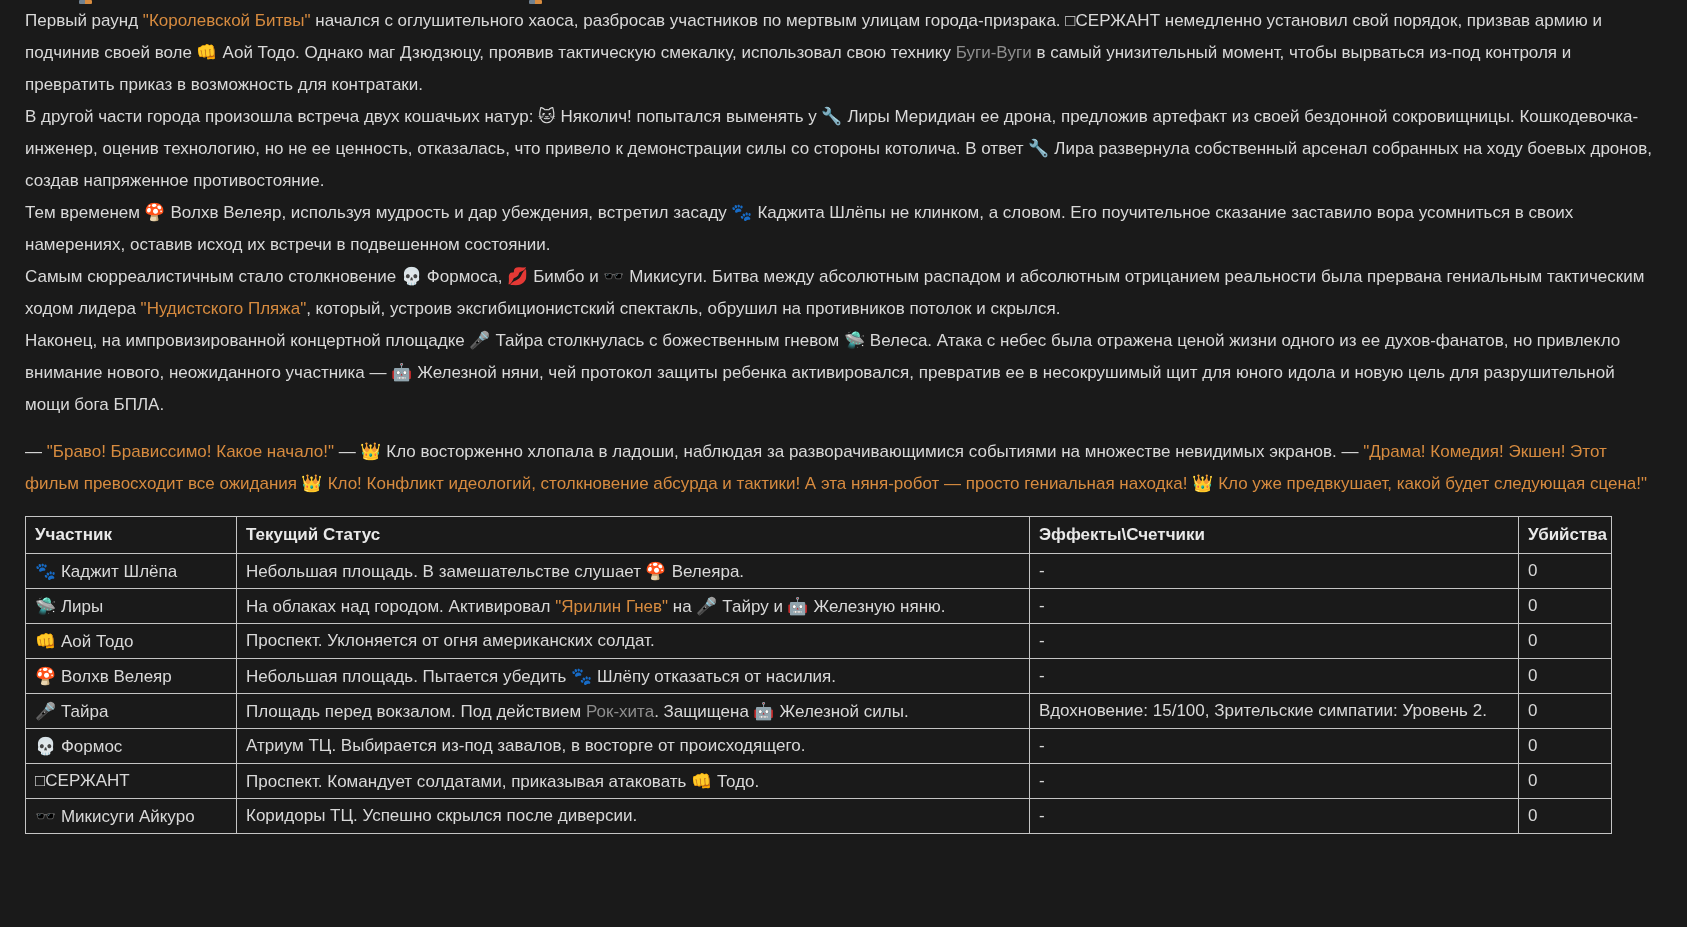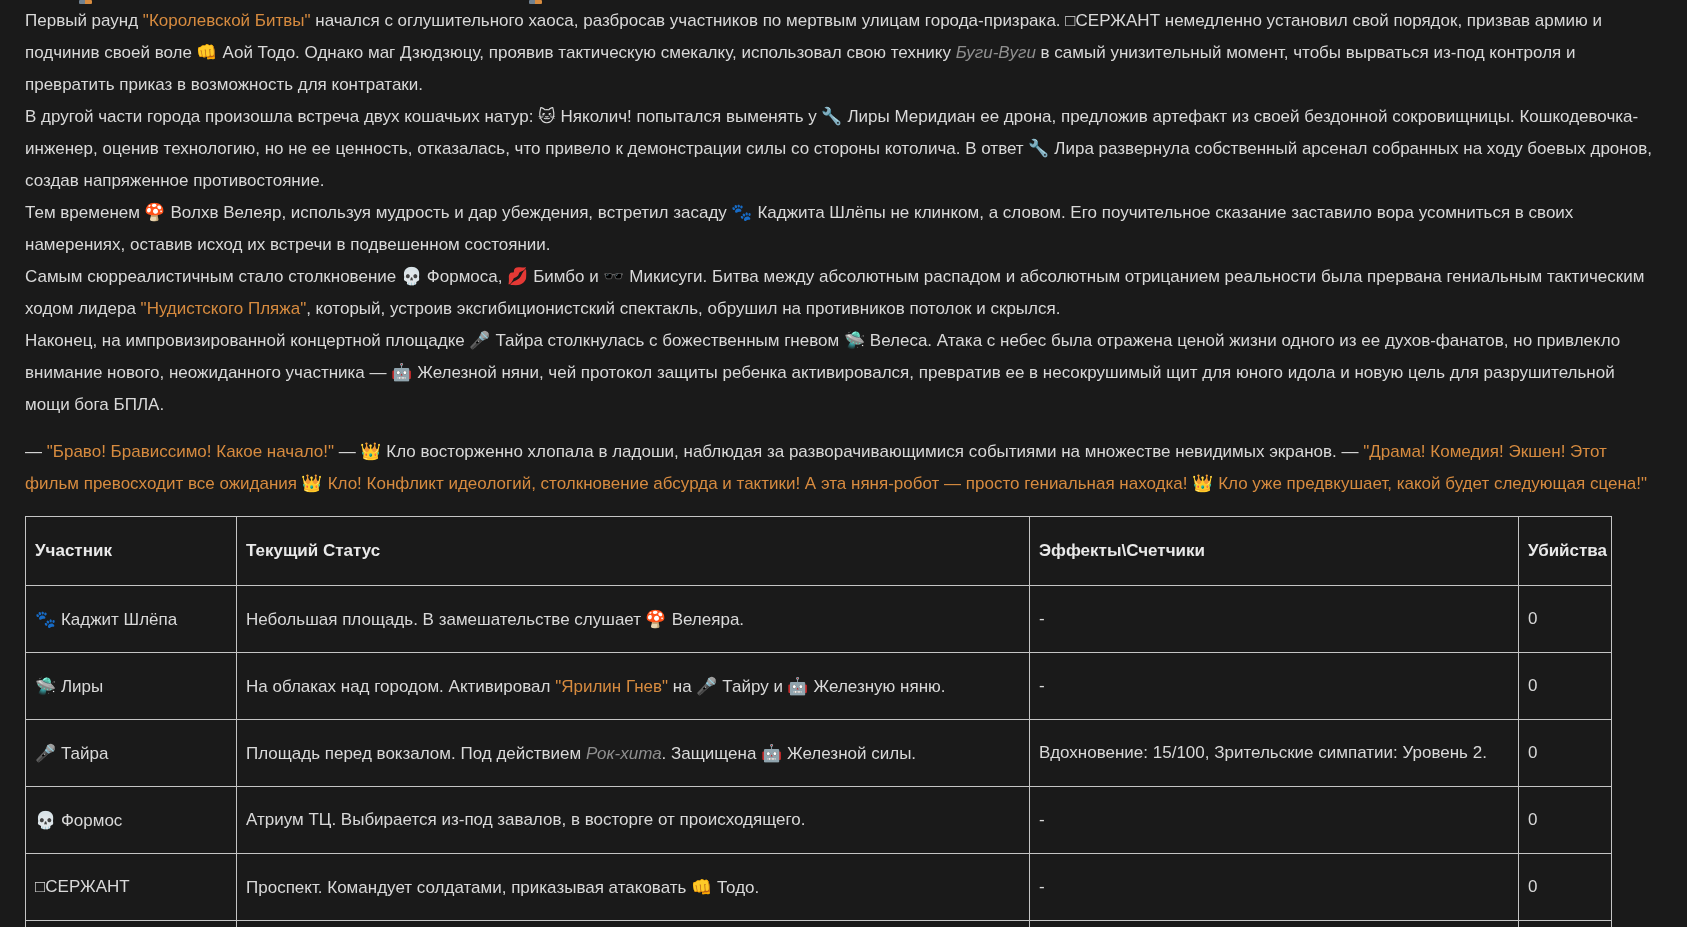--- a/index.html
+++ b/index.html
@@ -9,28 +9,28 @@
     --muted:#8f8f8f;
     --border:#c5c5c5;
     --bright:#e9e9e9;
   }
   html,body{margin:0;padding:0;background:var(--bg);color:var(--fg);}
   body{font-family:"Liberation Sans","DejaVu Sans",sans-serif;font-size:17px;width:1687px;height:927px;overflow:hidden;position:relative;}
   .content{padding:5px 26px 20px 25px;}
   p.para{margin:0;line-height:32px;}
   p.dialogue{margin-top:15px;}
   .q{color:var(--orange);}
-  .it{font-style:italic;color:var(--muted);}
+  .it{color:var(--muted);}
   .emoji{font-style:normal;}
   
   .frag{position:absolute;top:0;height:4px;width:13px;border-radius:1px;}
   .frag.f1{left:79px;background:linear-gradient(90deg,#6f8191 0 45%,#d78b3f 45% 100%);}
   .frag.f2{left:529px;background:linear-gradient(90deg,#6f8191 0 45%,#d78b3f 45% 100%);}
   table{border-collapse:collapse;table-layout:fixed;width:1586px;margin-top:16px;background:var(--bg);}
-  th,td{border:1px solid var(--border);padding:20px 9px;text-align:left;vertical-align:middle;overflow:hidden;white-space:nowrap;}
+  th,td{border:1px solid var(--border);padding:4px 9px;text-align:left;vertical-align:middle;overflow:hidden;white-space:nowrap;}
   th{font-weight:bold;color:var(--bright);height:28px;}
   td{height:26px;color:var(--fg);}
   col.c1{width:211px;} col.c2{width:793px;} col.c3{width:489px;} col.c4{width:93px;}
 </style>
 </head>
 <body>
 
 <div class="frag f1"></div>
 <div class="frag f2"></div>
 
@@ -66,20 +66,32 @@
           <td>-</td>
           <td>0</td>
         </tr>
         <tr>
           <td><span class="emoji">🛸</span><span> Лиры</span></td>
           <td><span>На облаках над городом. Активировал </span><span class="q">"Ярилин Гнев"</span><span> на </span><span class="emoji">🎤</span><span> Тайру и </span><span class="emoji">🤖</span><span> Железную няню.</span></td>
           <td>-</td>
           <td>0</td>
         </tr>
         <tr>
+          <td><span class="emoji">👊</span><span> Аой Тодо</span></td>
+          <td><span>Проспект. Уклоняется от огня американских солдат.</span></td>
+          <td>-</td>
+          <td>0</td>
+        </tr>
+        <tr>
+          <td><span class="emoji">🍄</span><span> Волхв Велеяр</span></td>
+          <td><span>Небольшая площадь. Пытается убедить </span><span class="emoji">🐾</span><span> Шлёпу отказаться от насилия.</span></td>
+          <td>-</td>
+          <td>0</td>
+        </tr>
+        <tr>
           <td><span class="emoji">🎤</span><span> Тайра</span></td>
           <td><span>Площадь перед вокзалом. Под действием </span><span class="it">Рок-хита</span><span>. Защищена </span><span class="emoji">🤖</span><span> Железной силы.</span></td>
           <td>Вдохновение: 15/100, Зрительские симпатии: Уровень 2.</td>
           <td>0</td>
         </tr>
         <tr>
           <td><span class="emoji">💀</span><span> Формос</span></td>
           <td><span>Атриум ТЦ. Выбирается из-под завалов, в восторге от происходящего.</span></td>
           <td>-</td>
           <td>0</td>

